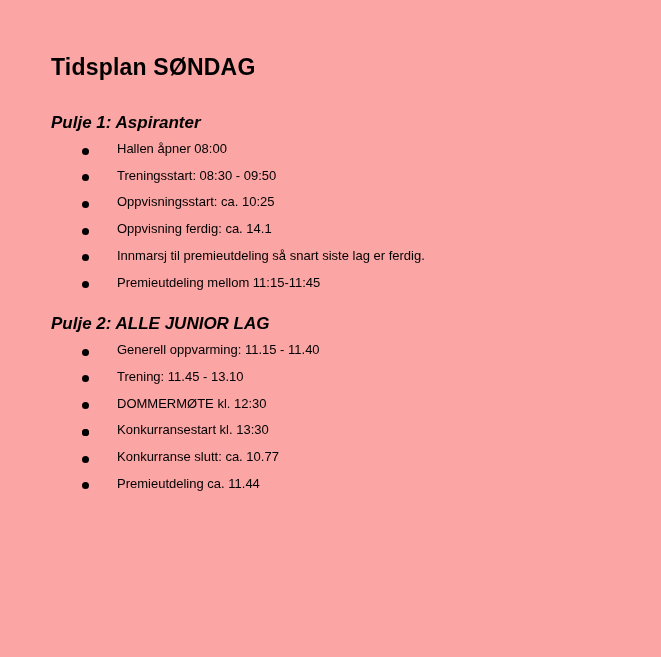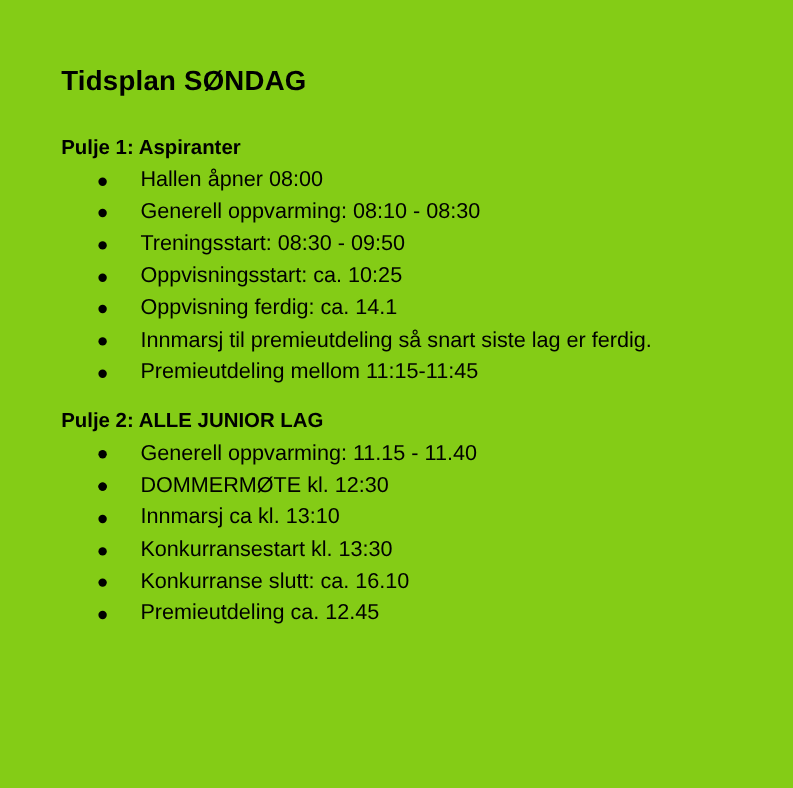--- a/index.html
+++ b/index.html
@@ -12,47 +12,48 @@
     height: 657px;
     overflow: hidden;
     color: #000000;
     font-family: "Liberation Sans", "DejaVu Sans", sans-serif;
   }
   .page {
     box-sizing: border-box;
     width: 661px;
     height: 657px;
     padding: 53px 30px 0 51px;
-    background: #84cc16;
+    background: #fca5a5;
   }
   .doc-title {
     margin: 0;
     font-size: 23px;
     font-weight: 700;
     line-height: 28px;
     letter-spacing: 0.2px;
   }
   .section-heading {
     margin: 28px 0 0 0;
     font-size: 17px;
     font-weight: 700;
     line-height: 27px;
+    font-style: italic;
   }
   .section-heading.second {
     margin-top: 14px;
   }
   ul.schedule-list {
     list-style: none;
     margin: 0;
     padding: 0;
   }
   ul.schedule-list li {
     position: relative;
     padding-left: 66px;
-    font-size: 18px;
+    font-size: 13px;
     line-height: 26.7px;
     white-space: nowrap;
   }
   ul.schedule-list .bullet {
     position: absolute;
     left: 31px;
     top: 11.5px;
     width: 7px;
     height: 7px;
     border-radius: 50%;
@@ -63,35 +64,34 @@
 <body>
 
 <div class="page">
 
   <h1 class="doc-title">Tidsplan SØNDAG</h1>
 
   <section>
     <h2 class="section-heading">Pulje 1: Aspiranter</h2>
     <ul class="schedule-list">
       <li><span class="bullet"></span><span>Hallen åpner 08:00</span></li>
-      <li><span class="bullet"></span><span>Generell oppvarming: 08:10 - 08:30</span></li>
       <li><span class="bullet"></span><span>Treningsstart: 08:30 - 09:50</span></li>
       <li><span class="bullet"></span><span>Oppvisningsstart: ca. 10:25</span></li>
       <li><span class="bullet"></span><span>Oppvisning ferdig: ca. 14.1</span></li>
       <li><span class="bullet"></span><span>Innmarsj til premieutdeling så snart siste lag er ferdig.</span></li>
       <li><span class="bullet"></span><span>Premieutdeling mellom 11:15-11:45</span></li>
     </ul>
   </section>
 
   <section>
     <h2 class="section-heading second">Pulje 2: ALLE JUNIOR LAG</h2>
     <ul class="schedule-list">
       <li><span class="bullet"></span><span>Generell oppvarming: 11.15 - 11.40</span></li>
+      <li><span class="bullet"></span><span>Trening: 11.45 - 13.10</span></li>
+      <li><span class="bullet"></span><span>DOMMERMØTE kl. 12:30</span></li>
       <li><span class="bullet"></span></li>
-      <li><span class="bullet"></span><span>DOMMERMØTE kl. 12:30</span></li>
-      <li><span class="bullet"></span><span>Innmarsj ca kl. 13:10</span></li>
       <li><span class="bullet"></span><span>Konkurransestart kl. 13:30</span></li>
-      <li><span class="bullet"></span><span>Konkurranse slutt: ca. 16.10</span></li>
-      <li><span class="bullet"></span><span>Premieutdeling ca. 12.45</span></li>
+      <li><span class="bullet"></span><span>Konkurranse slutt: ca. 10.77</span></li>
+      <li><span class="bullet"></span><span>Premieutdeling ca. 11.44</span></li>
     </ul>
   </section>
 
 </div>
 
 </body></html>

